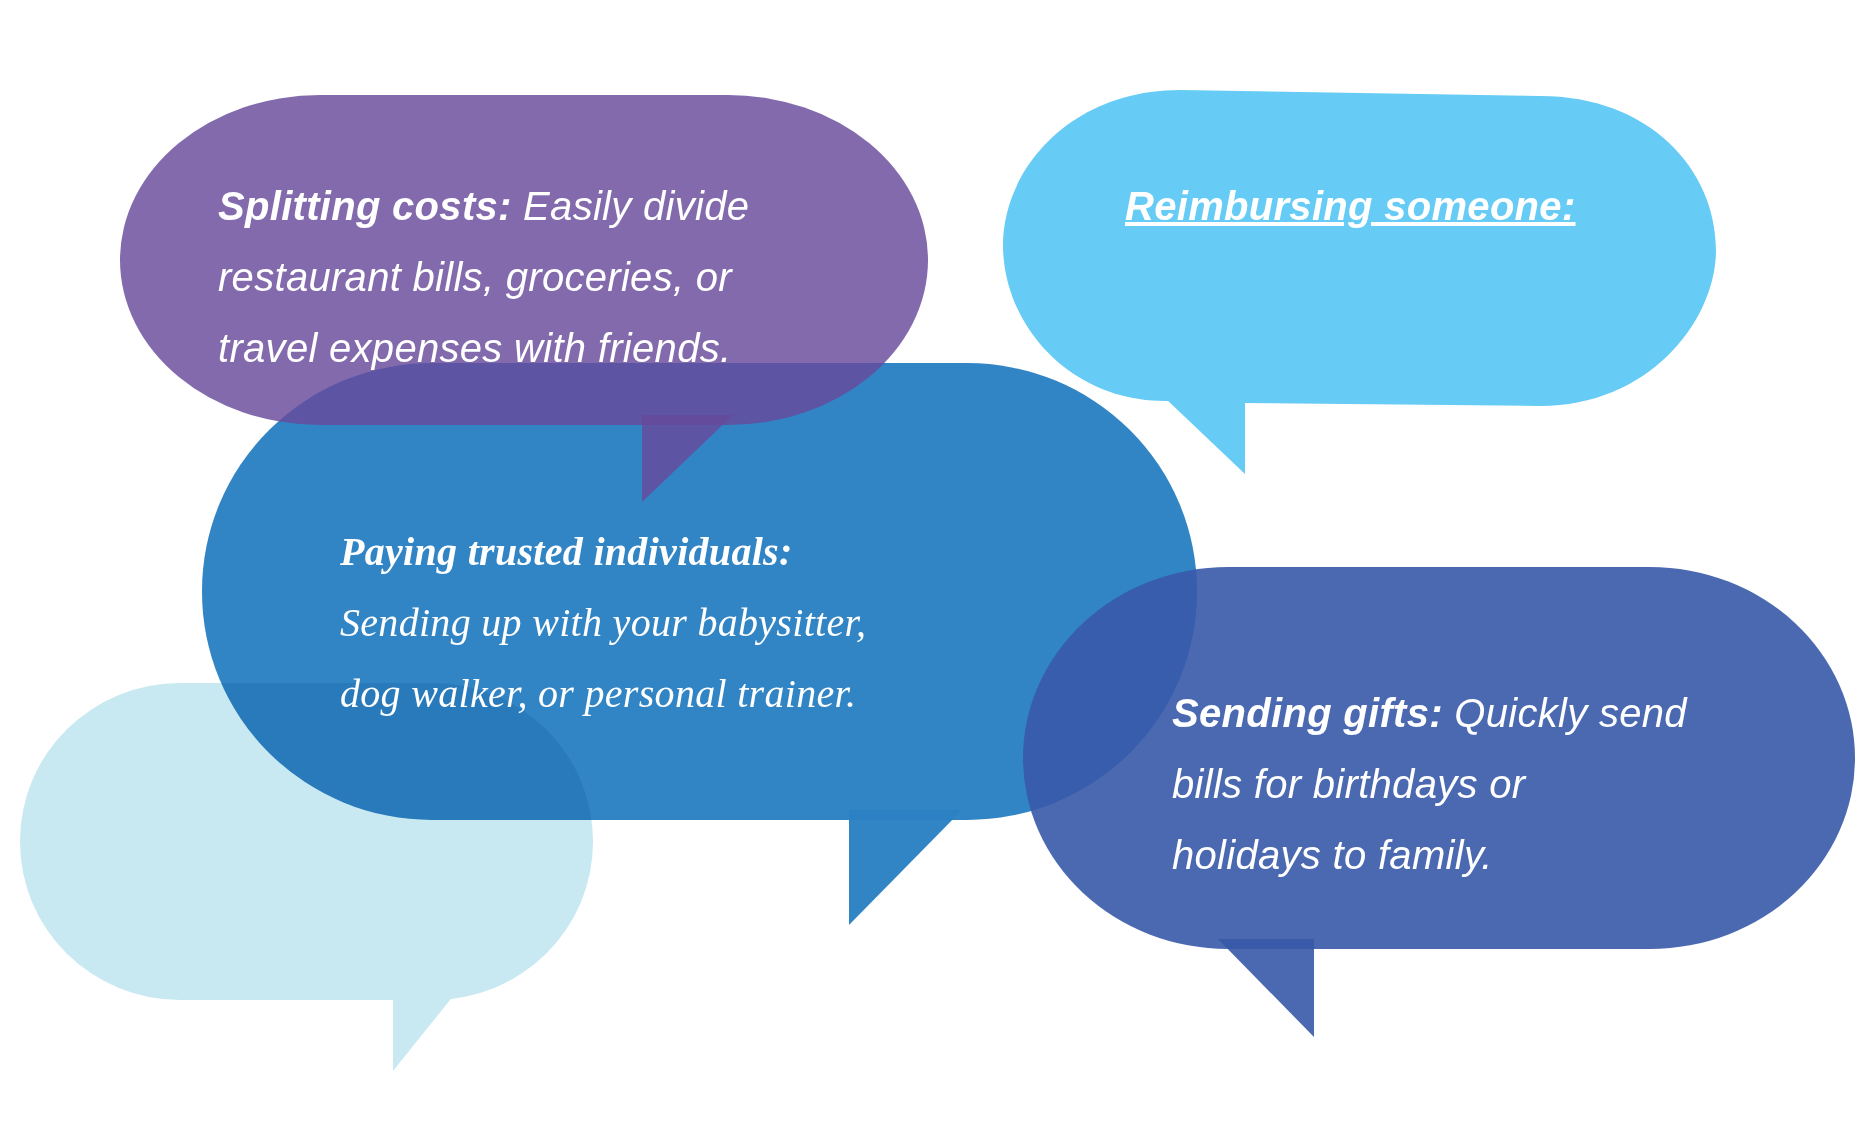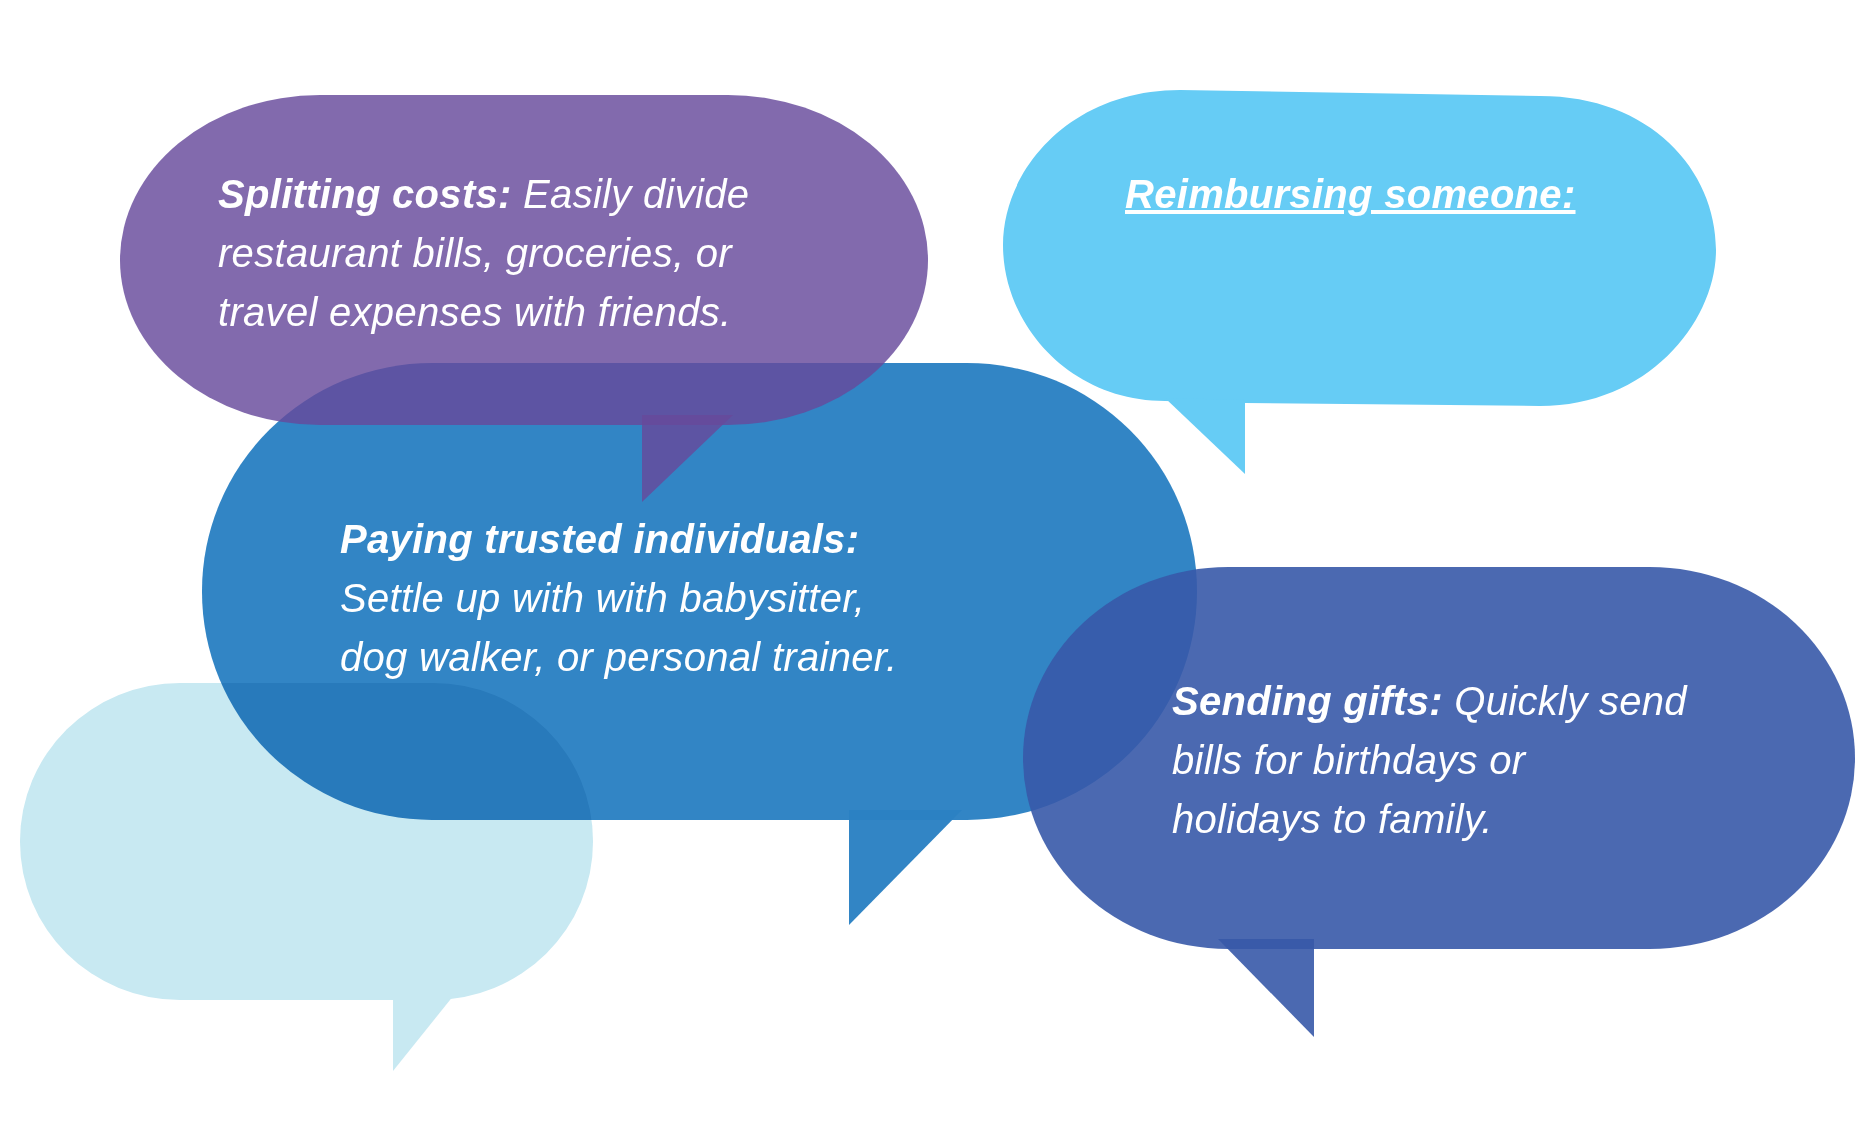--- a/index.html
+++ b/index.html
@@ -9,21 +9,21 @@
     position: absolute;
     color: #ffffff;
     font-family: "Liberation Sans", "DejaVu Sans", sans-serif;
     font-size: 40px;
     line-height: 59px;
     font-style: italic;
     white-space: nowrap;
     letter-spacing: 0.3px;
   }
   .txt b { font-weight: 700; }
-  .line { display: block; }
+  .line { display: block; margin-top: 12px; }
 </style>
 </head>
 <body>
 
 <div id="stage">
   <svg id="shapes" width="1875" height="1146" viewBox="0 0 1875 1146">
 
     <g>
       <rect x="20" y="683" width="573" height="317" rx="160" ry="158" fill="#C8E9F2"></rect>
       <polygon points="393,990 393,1071 458,990" fill="#C8E9F2"></polygon>
@@ -53,23 +53,23 @@
   <div class="txt" style="left:218px; top:165px;">
     <span class="line"><b>Splitting costs:</b> <span>Easily divide</span></span>
     <span class="line">restaurant bills, groceries, or</span>
     <span class="line">travel expenses with friends.</span>
   </div>
 
   <div class="txt" style="left:1125px; top:165px;text-decoration:underline;">
     <span class="line"><b>Reimbursing someone:</b></span>
   </div>
 
-  <div class="txt" style="left:340px; top:510px;">
+  <div class="txt" style="left:340px; top:510px;font-family:Liberation Serif, serif;">
     <span class="line"><b>Paying trusted individuals:</b></span>
-    <span class="line">Settle up with with babysitter,</span>
+    <span class="line">Sending up with your babysitter,</span>
     <span class="line">dog walker, or personal trainer.</span>
   </div>
 
   <div class="txt" style="left:1172px; top:672px;">
     <span class="line"><b>Sending gifts:</b> <span>Quickly send</span></span>
     <span class="line">bills for birthdays or</span>
     <span class="line">holidays to family.</span>
   </div>
 </div>
 

